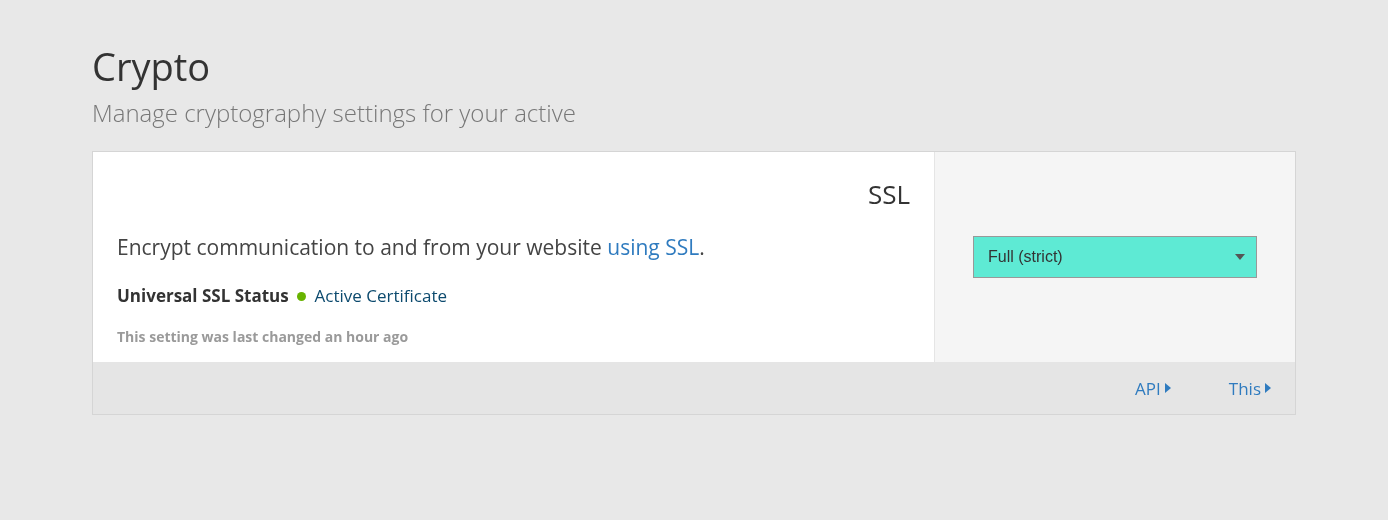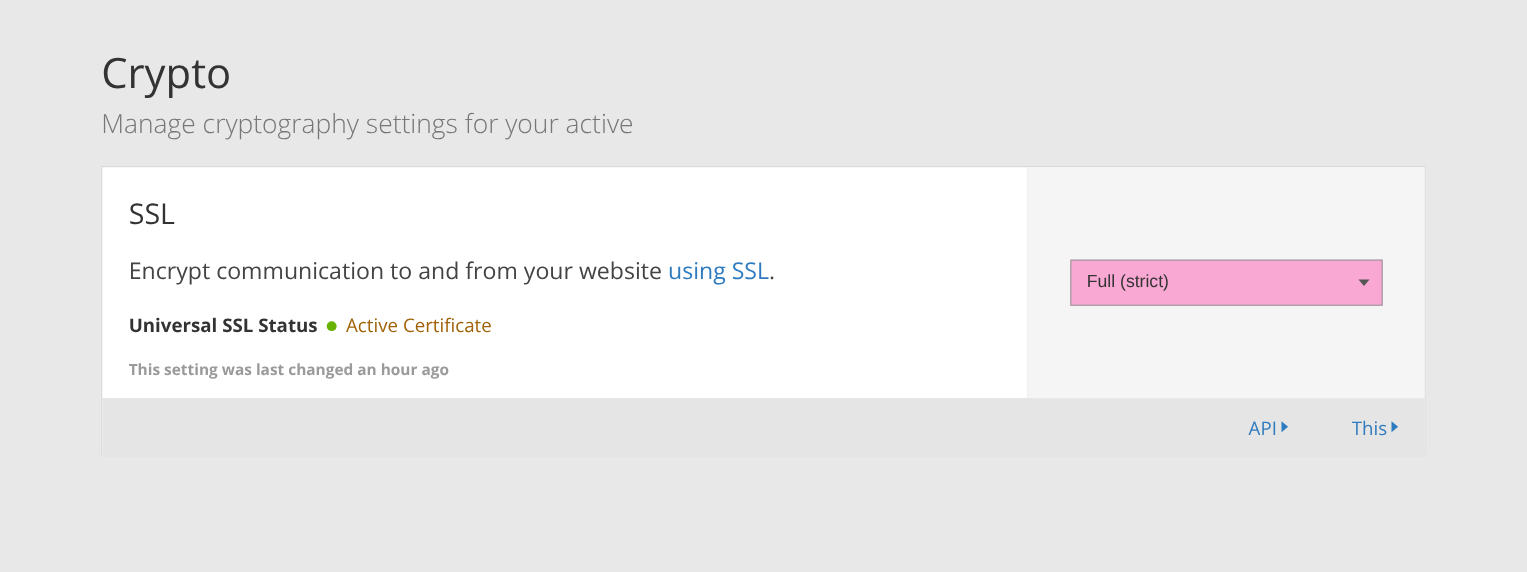--- a/index.html
+++ b/index.html
@@ -41,20 +41,21 @@
       display: flex;
       align-items: center;
       justify-content: center;
       padding: 24px;
     }
     .section-title {
       font-size: 26px;
       font-weight: 400;
       color: #333;
       margin-bottom: 20px;
+      text-align: right;
     }
     .desc {
       font-size: 21px;
       color: #444;
       line-height: 1.5;
       margin-bottom: 20px;
     }
     .desc-link {
       color: #2f7bbf;
       text-decoration: none;
@@ -71,36 +72,36 @@
     .status-dot {
       display: inline-block;
       width: 9px;
       height: 9px;
       border-radius: 50%;
       background: #68b300;
       margin: 0 4px 1px 4px;
       vertical-align: middle;
     }
     .status-value {
-      color: #a16207;
+      color: #0c4a6e;
     }
     .meta {
       font-size: 14px;
       color: #9a9a9a;
       font-weight: bold;
     }
     .select-wrap {
       position: relative;
       width: 284px;
     }
     .select {
       width: 100%;
       height: 42px;
       border: 1px solid #999;
-      background: #f9a8d4;
+      background: #5eead4;
       font-size: 16px;
       color: #333;
       padding: 0 36px 0 14px;
       appearance: none;
       -webkit-appearance: none;
       cursor: pointer;
     }
     .chevron {
       position: absolute;
       right: 12px;

